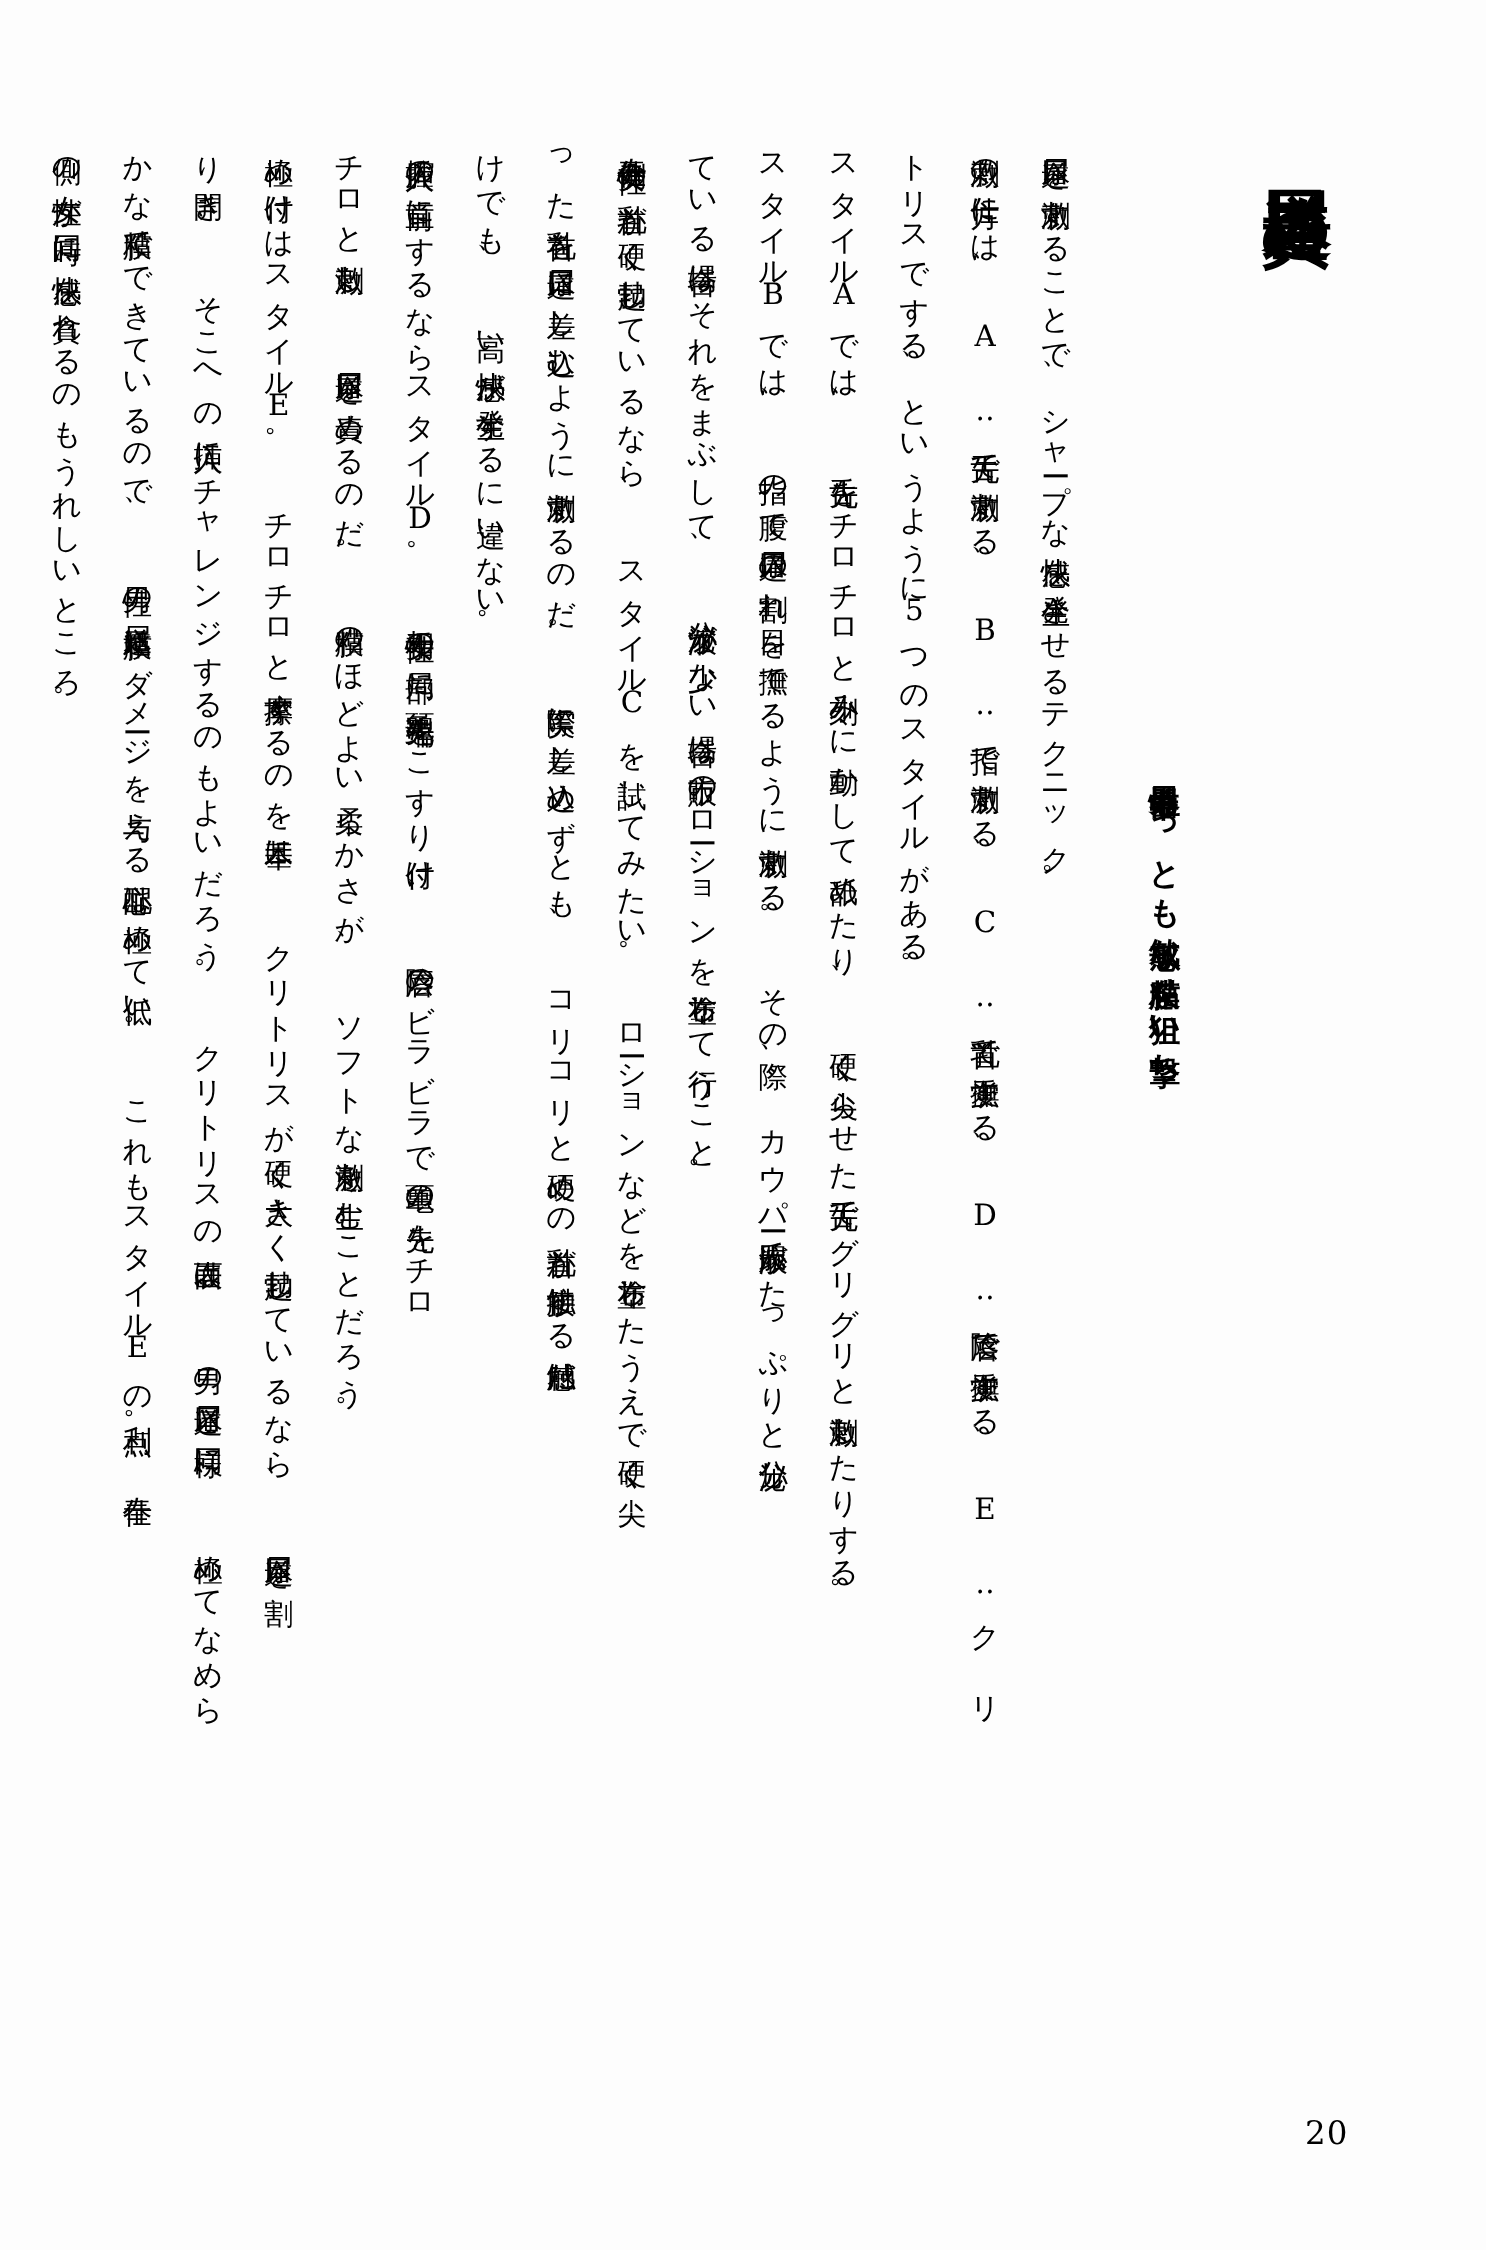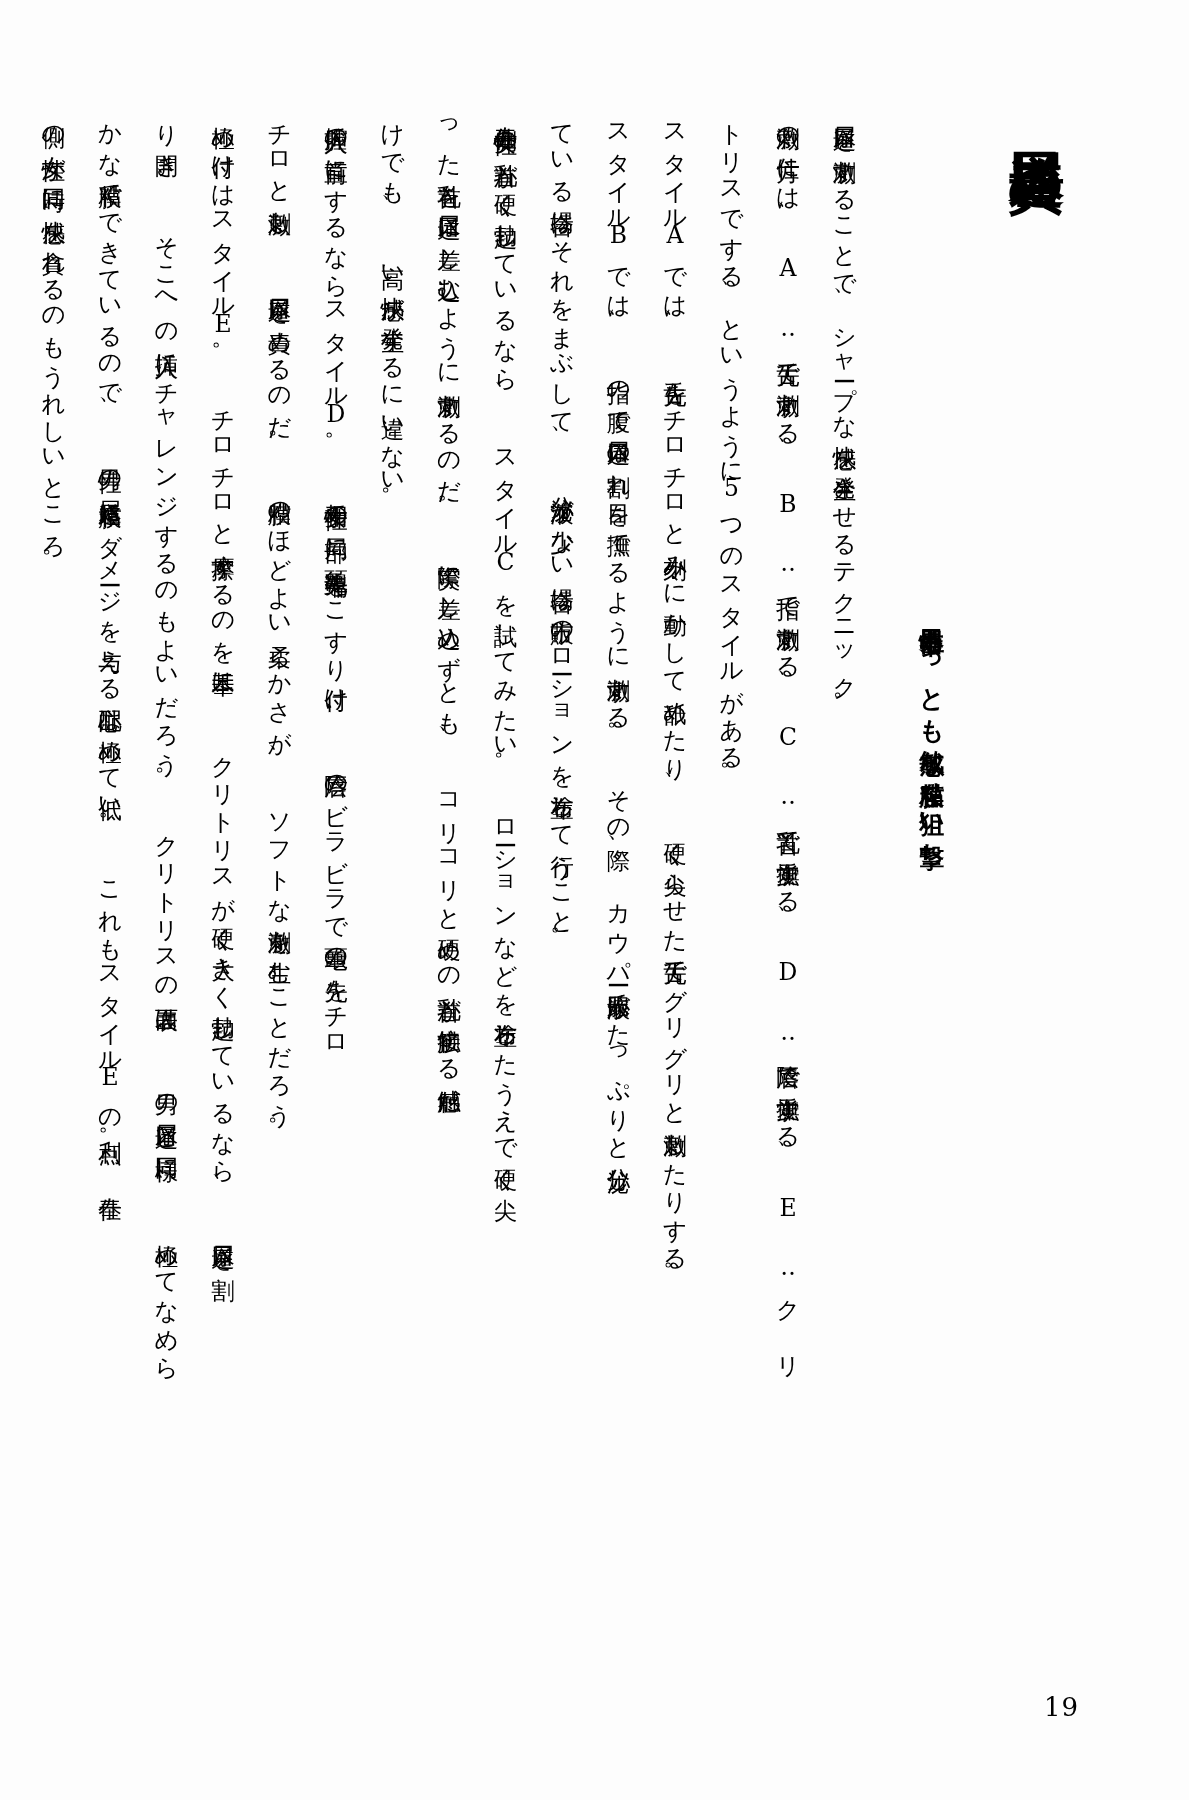--- a/index.html
+++ b/index.html
@@ -120,15 +120,15 @@
       <p class="vline">膣挿入の直前にするならスタイルD。 相手女性の局部に亀頭先端をこすり付け、 陰唇のビラビラで亀頭の先をチロ</p>
       <p class="vline">チロと刺激し、 尿道口を責めるのだ。 粘膜のほどよい柔らかさが、 ソフトな刺激を生むことだろう。</p>
       <p class="vline">極め付けはスタイルE。 チロチロと摩擦するのを基本に、 クリトリスが硬く大きく勃起しているなら、 尿道口を割</p>
       <p class="vline">り開き、 そこへの挿入にチャレンジするのもよいだろう。 クリトリスの表面は、 男の尿道口と同様に、 極めてなめら</p>
       <p class="vline">かな粘膜でできているので、 男性の尿道粘膜にダメージを与える心配は極めて低い。 これもスタイルEの利点。 奉仕</p>
       <p class="vline">側の女性が同時に快感を貪れるのもうれしいところ。</p>
     </div>
 
   </div>
 
-  <div class="page-number">19</div>
+  <div class="page-number">20</div>
 
 </div>
 
 </body></html>

